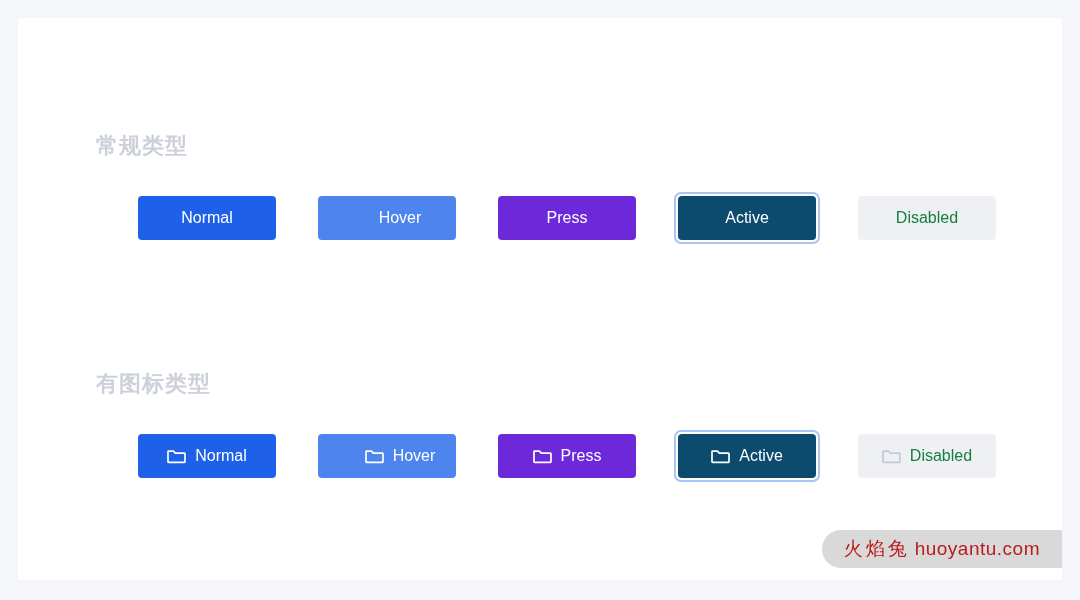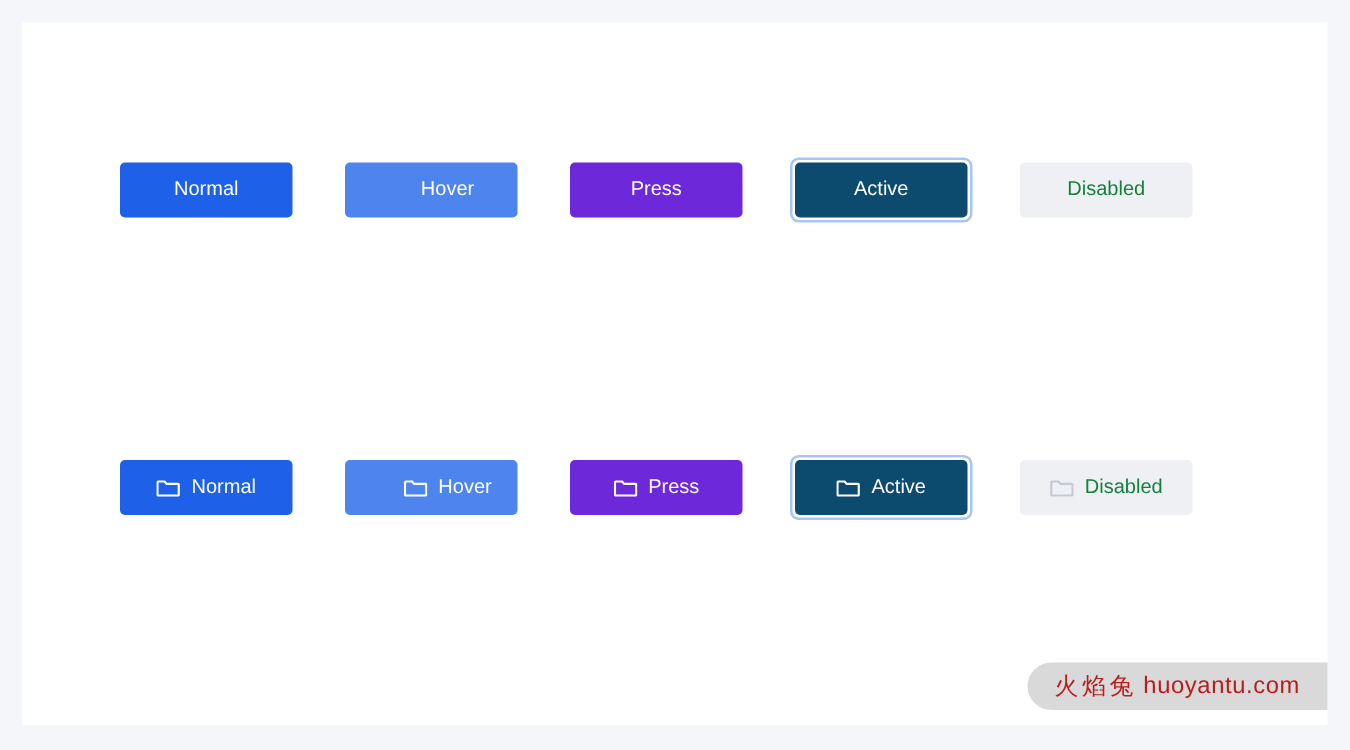--- a/index.html
+++ b/index.html
@@ -44,20 +44,21 @@
   .btn-row {
     display: flex;
     align-items: center;
   }
 
   .btn-slot {
     width: 180px;
     display: flex;
     align-items: center;
     flex: 0 0 auto;
+    justify-content: flex-end;
   }
 
   .btn {
     box-sizing: border-box;
     height: 44px;
     min-width: 138px;
     padding: 0 18px;
     border: none;
     border-radius: 4px;
     display: inline-flex;
@@ -122,20 +123,21 @@
     white-space: nowrap;
   }
   .watermark .wm-cn { letter-spacing: 3px; margin-right: 5px; }
 </style>
 </head>
 <body>
 
 <div class="canvas">
 
   <div class="section section-normal">
+    <div class="section-title">常规类型</div>
     <div class="btn-row" id="row-0">
         <div class="btn-slot">
           <button class="btn btn--normal">
             <span>Normal</span>
           </button>
         </div>
         <div class="btn-slot">
           <button class="btn btn--hover">
             <span>Hover</span>
           </button>
@@ -152,20 +154,21 @@
         </div>
         <div class="btn-slot">
           <button class="btn btn--disabled" disabled="disabled">
             <span>Disabled</span>
           </button>
         </div>
       </div>
   </div>
 
   <div class="section section-icon">
+    <div class="section-title">有图标类型</div>
     <div class="btn-row" id="row-1">
         <div class="btn-slot">
           <button class="btn btn--normal">
             <span class="btn-icon">
               <svg width="19" height="19" viewBox="0 0 19 19" fill="none" aria-hidden="true">
                 <path d="M1.6 4.2h5.1l1.5 1.9h9.2a.6.6 0 0 1 .6.6v8.1a.6.6 0 0 1-.6.6H1.6a.6.6 0 0 1-.6-.6V4.8a.6.6 0 0 1 .6-.6z" stroke="#ffffff" stroke-width="1.7" stroke-linejoin="round"></path>
               </svg>
             </span>
             <span>Normal</span>
           </button>

